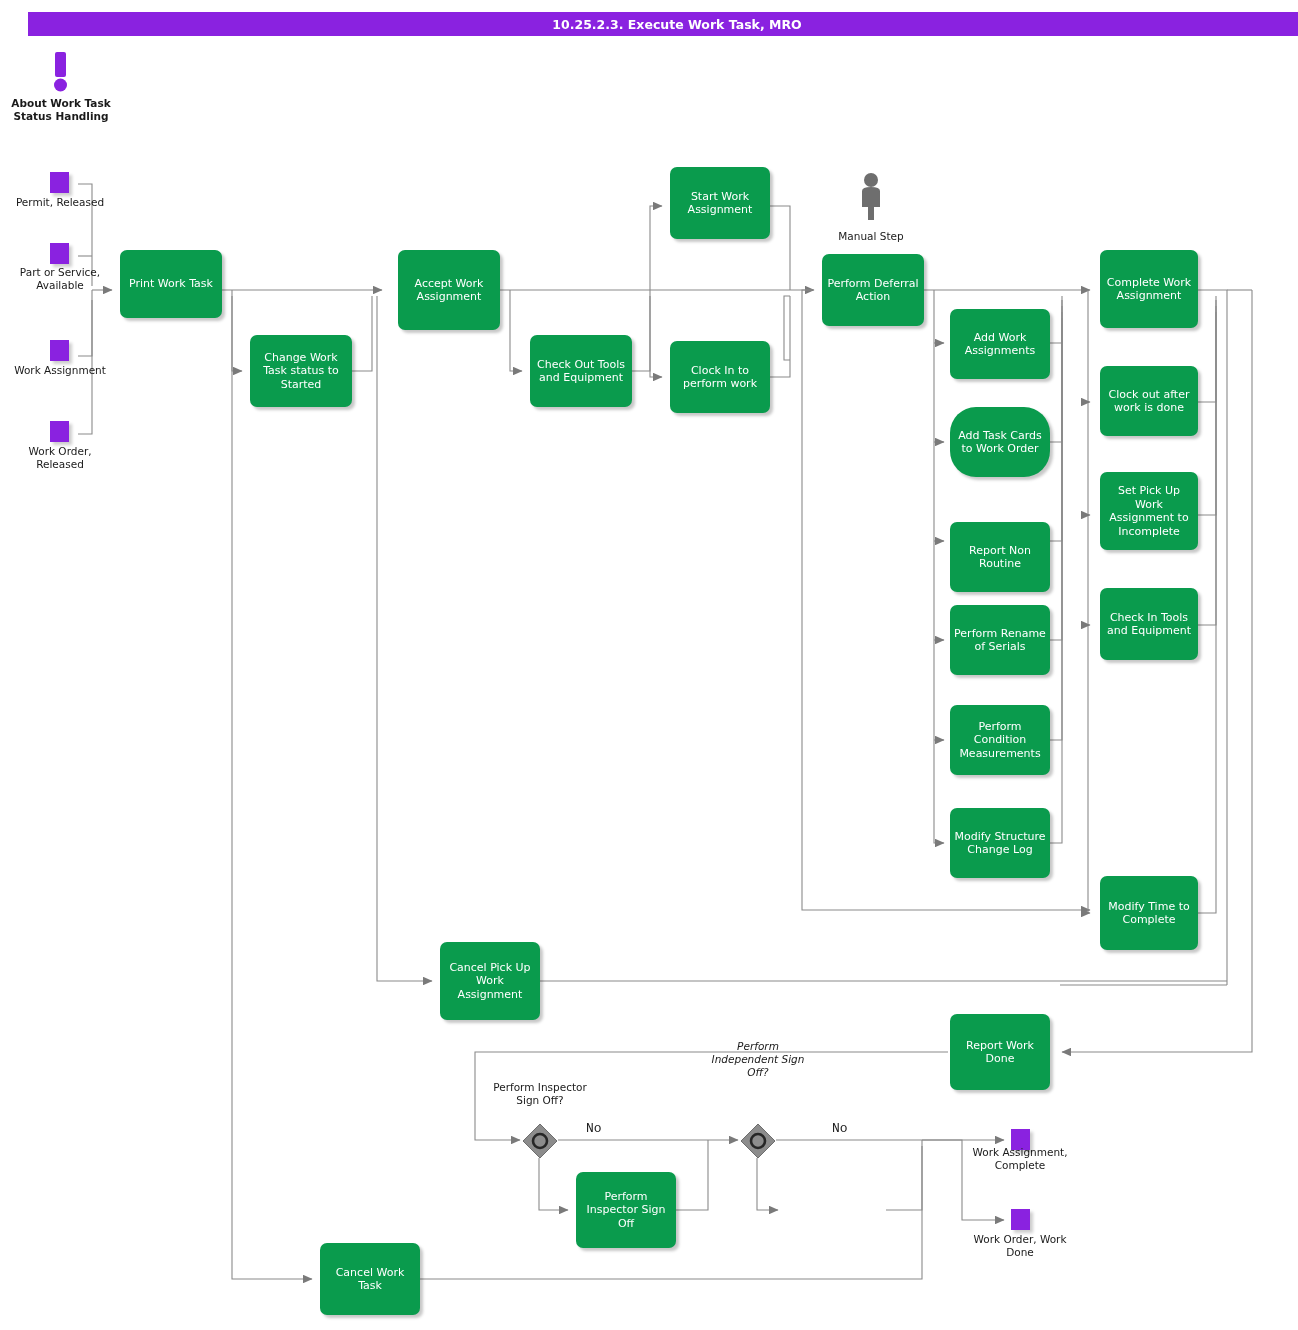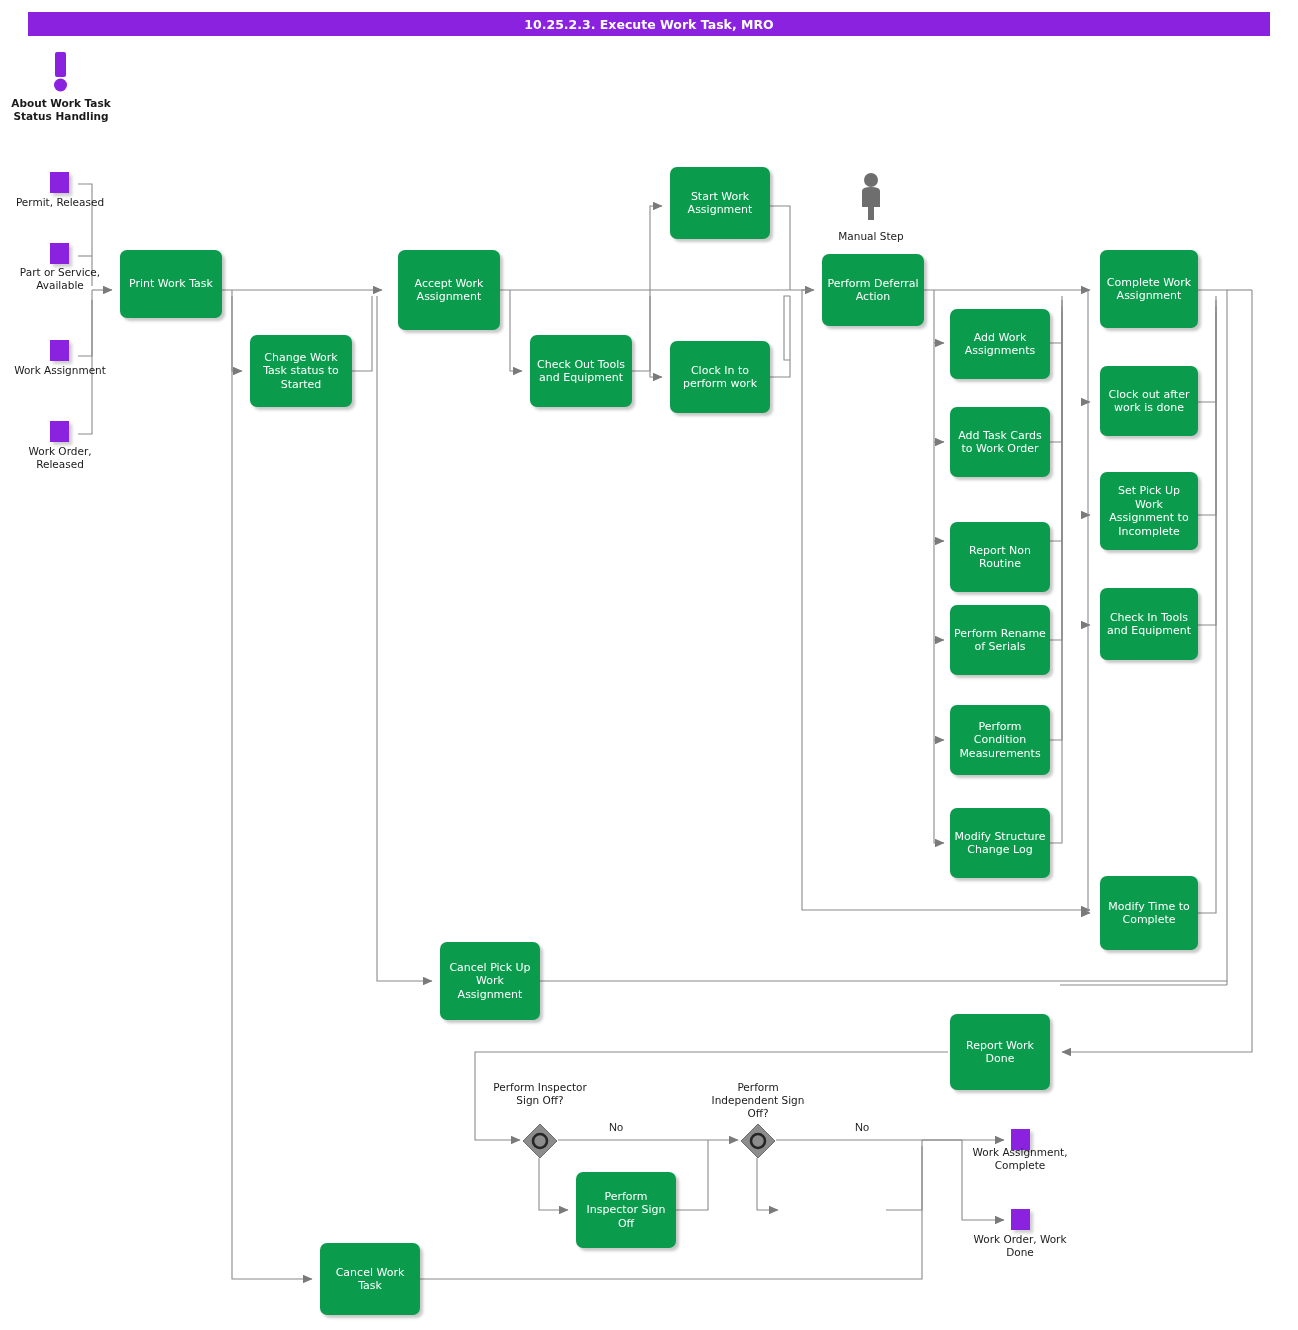--- a/index.html
+++ b/index.html
@@ -3,21 +3,21 @@
 <meta charset="utf-8">
 <style>
   html,body{margin:0;padding:0;background:#ffffff;}
   body{font-family:"DejaVu Sans", sans-serif;}
   #canvas{position:relative;width:1298px;height:1330px;background:#fff;overflow:hidden;}
 
   .titlebar{
     position:absolute;left:28px;top:12px;width:1242px;height:24px;
     background:#8a22e0;color:#fff;font-size:12.5px;font-weight:bold;
     display:flex;align-items:center;justify-content:center;
-    font-family:"DejaVu Sans", sans-serif;letter-spacing:0px;
+    font-family:"DejaVu Sans", sans-serif;letter-spacing:0px;padding-left:28px;
   }
 
   .node{
     position:absolute;background:#0a9b4d;border-radius:7px;color:#fff;
     display:flex;align-items:center;justify-content:center;text-align:center;
     font-size:11px;line-height:13.5px;font-family:"DejaVu Sans", sans-serif;
     box-shadow:3px 3px 3px rgba(0,0,0,0.22);
     padding:2px 4px;box-sizing:border-box;
   }
 
@@ -33,23 +33,22 @@
   .note-label{
     position:absolute;text-align:center;font-size:10.5px;line-height:13px;
     color:#1a1a1a;font-family:"DejaVu Sans", sans-serif;
   }
 
   .diamond-label{
     position:absolute;text-align:center;font-size:10.5px;line-height:13px;
     color:#1a1a1a;font-family:"DejaVu Sans", sans-serif;
   }
   .edge-label{
-    position:absolute;font-size:11px;color:#1a1a1a;
-    font-family:Liberation Sans, sans-serif;
-    margin-left:23px;
+    position:absolute;font-size:13px;color:#1a1a1a;
+    font-family:Liberation Mono, monospace;
   }
 
   svg.wires{position:absolute;left:0;top:0;width:1298px;height:1330px;pointer-events:none;}
   svg.icons{position:absolute;pointer-events:none;}
 </style>
 </head>
 <body>
 
 <div id="canvas">
 
@@ -194,21 +193,21 @@
   <div class="node" style="left:530px;top:335px;width:102px;height:72px;">Check Out Tools and Equipment</div>
 
   <div class="node" style="left:670px;top:167px;width:100px;height:72px;">Start Work Assignment</div>
 
   <div class="node" style="left:670px;top:341px;width:100px;height:72px;">Clock In to perform work</div>
 
   <div class="node" style="left:822px;top:254px;width:102px;height:72px;">Perform Deferral Action</div>
 
   <div class="node" style="left:950px;top:309px;width:100px;height:70px;">Add Work Assignments</div>
 
-  <div class="node" style="left:950px;top:407px;width:100px;height:70px;">Add Task Cards to Work Order</div>
+  <div class="node" style="left:950px;top:407px;width:100px;height:70px;border-radius:26px;">Add Task Cards to Work Order</div>
 
   <div class="node" style="left:950px;top:506px;width:100px;height:70px;margin-top:16px;">Report Non Routine</div>
 
   <div class="node" style="left:950px;top:605px;width:100px;height:70px;">Perform Rename of Serials</div>
 
   <div class="node" style="left:950px;top:705px;width:100px;height:70px;">Perform Condition Measurements</div>
 
   <div class="node" style="left:950px;top:808px;width:100px;height:70px;">Modify Structure Change Log</div>
 
   <div class="node" style="left:1100px;top:250px;width:98px;height:78px;">Complete Work Assignment</div>
@@ -234,16 +233,16 @@
     <polygon points="19,2 36,19 19,36 2,19" fill="#8c8c8c" stroke="#6d6d6d" stroke-width="1"></polygon>
     <circle cx="19" cy="19" r="7" fill="none" stroke="#262626" stroke-width="2.6"></circle>
   </svg>
   <div class="diamond-label" style="left:490px;top:1081px;width:100px;">Perform Inspector Sign Off?</div>
   <div class="edge-label" style="left:586px;top:1121px;">No</div>
 
   <svg class="icons" style="left:739px;top:1122px;width:38px;height:38px;" viewBox="0 0 38 38">
     <polygon points="19,2 36,19 19,36 2,19" fill="#8c8c8c" stroke="#6d6d6d" stroke-width="1"></polygon>
     <circle cx="19" cy="19" r="7" fill="none" stroke="#262626" stroke-width="2.6"></circle>
   </svg>
-  <div class="diamond-label" style="left:706px;top:1081px;width:104px;">Perform Independent Sign Off?</div>
+  <div class="diamond-label" style="left:706px;top:1040px;width:104px;font-style:italic;">Perform Independent Sign Off?</div>
   <div class="edge-label" style="left:832px;top:1121px;">No</div>
 
 </div>
 
 </body></html>

